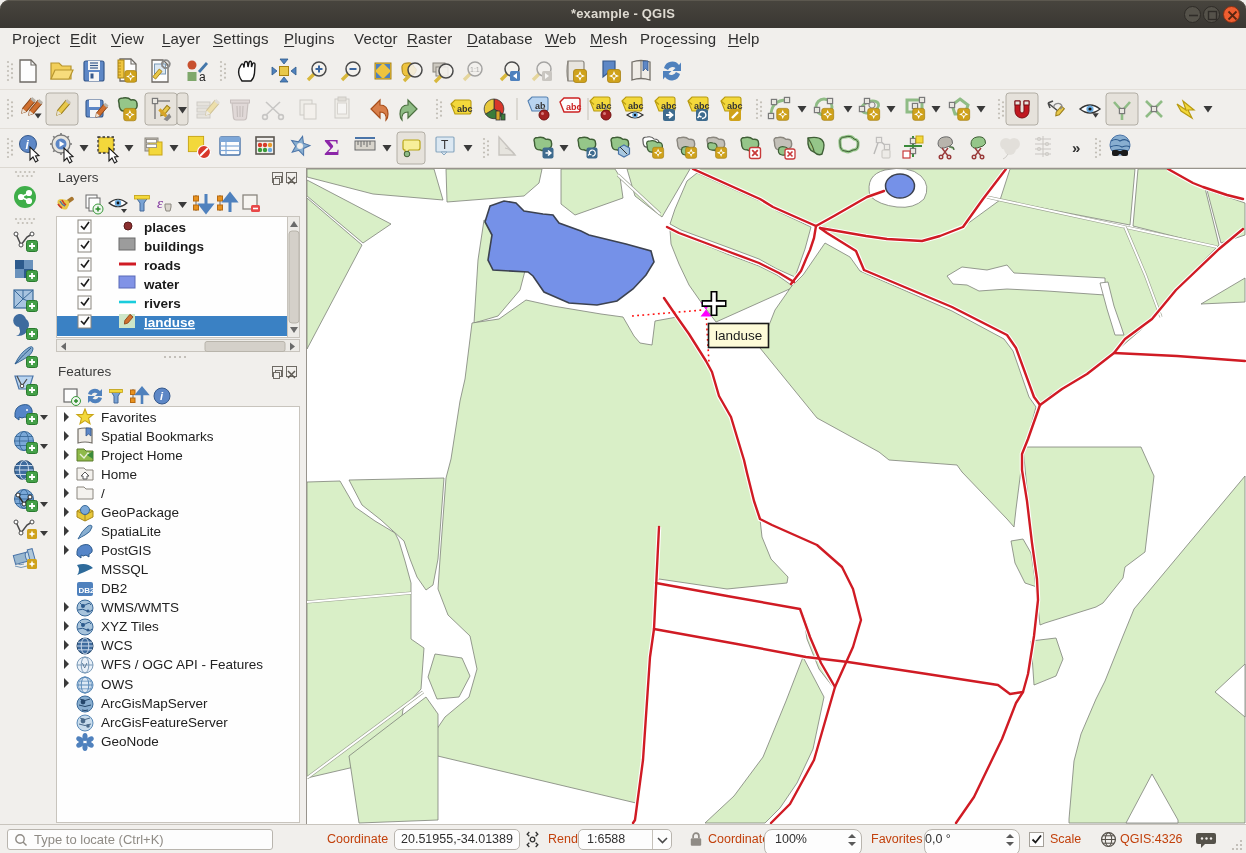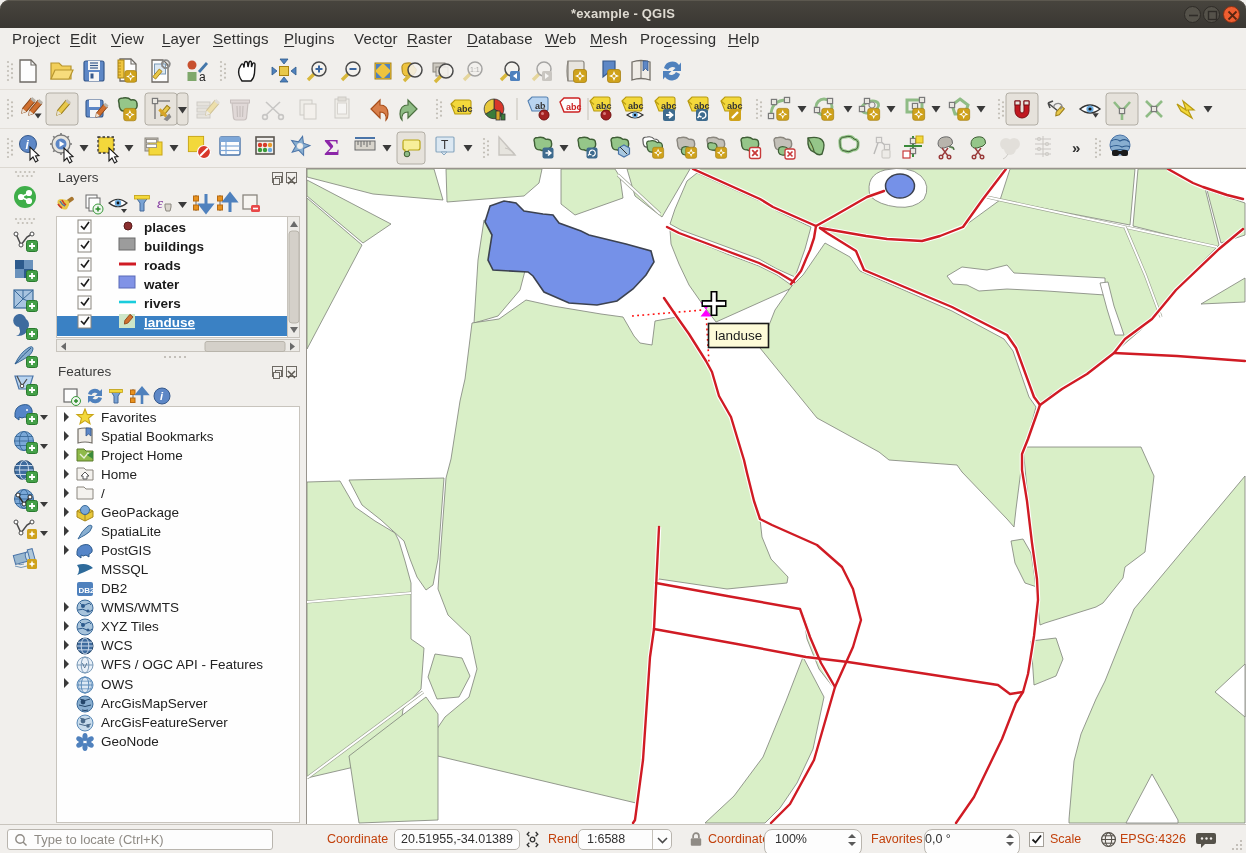--- a/index.html
+++ b/index.html
@@ -1305,21 +1305,21 @@
       </svg>
   </div>
   <div class="slabel" style="left:1050px">Scale</div>
   <svg style="position:absolute;left:1100px;top:6px" width="17" height="17" viewBox="0 0 16 16">
       <circle cx="8" cy="8" r="6.5" fill="none" stroke="#57534c" stroke-width="1.2"></circle>
       <ellipse cx="8" cy="8" rx="3" ry="6.5" fill="none" stroke="#57534c" stroke-width="1"></ellipse>
       <line x1="1.5" y1="8" x2="14.5" y2="8" stroke="#57534c" stroke-width="1"></line>
       <line x1="2.5" y1="4.5" x2="13.5" y2="4.5" stroke="#57534c" stroke-width="1"></line>
       <line x1="2.5" y1="11.5" x2="13.5" y2="11.5" stroke="#57534c" stroke-width="1"></line>
     </svg>
-  <div class="slabel" style="left:1120px">EPSG:4326</div>
+  <div class="slabel" style="left:1120px">QGIS:4326</div>
   <svg style="position:absolute;left:1196px;top:6px" width="20" height="18" viewBox="0 0 20 18">
       <path d="M2 2 h16 a2 2 0 0 1 2 2 v7 a2 2 0 0 1 -2 2 h-9 l-4 4 v-4 h-3 a2 2 0 0 1 -2 -2 v-7 a2 2 0 0 1 2 -2 z" fill="#55524a"></path>
       <circle cx="6" cy="7.5" r="1.2" fill="#f1efec"></circle>
       <circle cx="10.5" cy="7.5" r="1.2" fill="#f1efec"></circle>
       <circle cx="15" cy="7.5" r="1.2" fill="#f1efec"></circle>
     </svg>
   <svg style="position:absolute;left:1231px;top:14px" width="12" height="12">
       <g fill="#b5b1aa">
         <circle cx="2" cy="10" r="1"></circle>
         <circle cx="6" cy="10" r="1"></circle>

